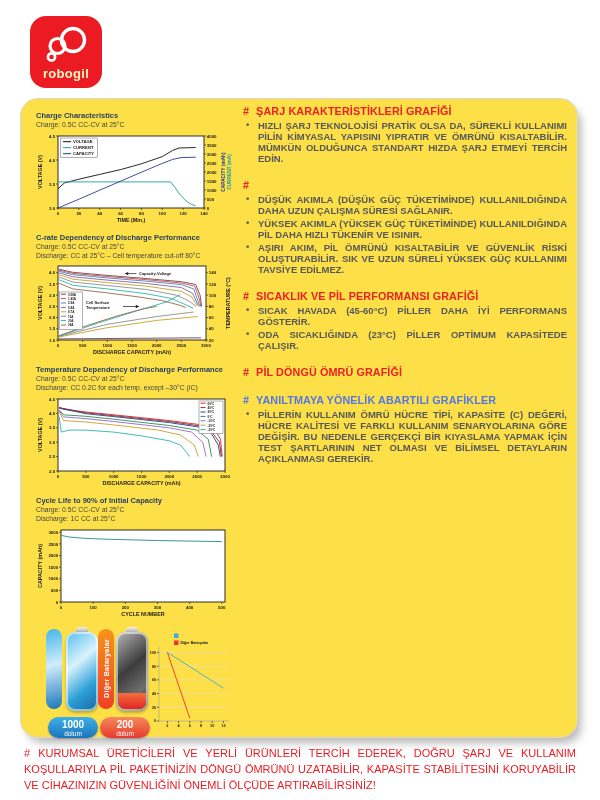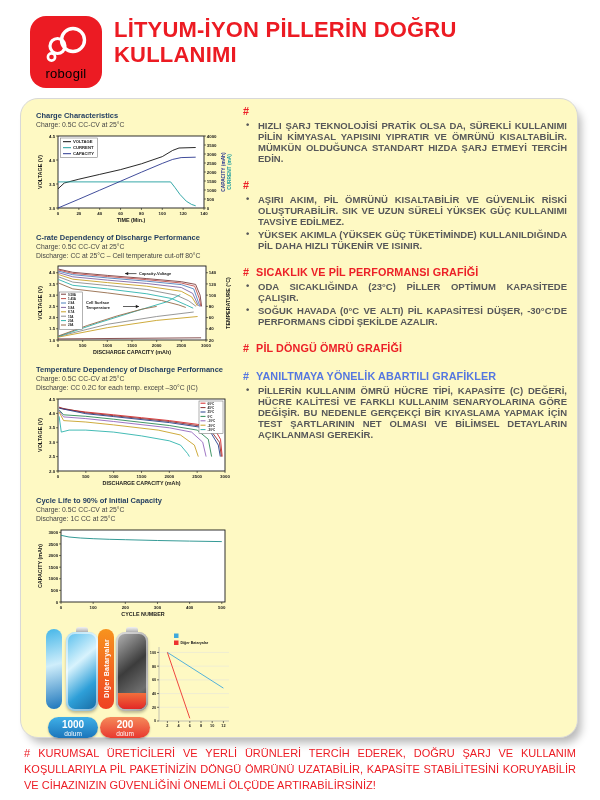--- a/index.html
+++ b/index.html
@@ -2,25 +2,25 @@
 <html><head>
 <meta charset="utf-8">
 <style>
   html,body{margin:0;padding:0;}
   body{width:600px;height:800px;background:#ffffff;font-family:"Liberation Sans","DejaVu Sans",sans-serif;position:relative;overflow:hidden;}
   .page{position:absolute;inset:0;}
 
   
   .logo{position:absolute;left:30px;top:16px;width:72px;height:72px;background:#EC1B23;border-radius:16px;display:flex;flex-direction:column;align-items:center;justify-content:flex-end;padding-bottom:7px;box-sizing:border-box;}
   .logo svg{position:absolute;top:9px;left:14px;}
-  .logo-text{color:#000000;font-weight:normal;font-size:13px;letter-spacing:.3px;}
+  .logo-text{color:#fef9c3;font-weight:bold;font-size:13px;letter-spacing:.3px;}
   h1.title{position:absolute;left:114px;top:18px;margin:0;color:#EC1B23;font-size:22px;line-height:1.12;font-weight:800;letter-spacing:.2px;}
 
   
-  .panel{position:absolute;left:20px;top:98px;width:558px;height:640px;background:#fef9c3;border:1.6px solid #d8d8d8;border-radius:18px;box-shadow:5px 7px 9px -2px rgba(0,0,0,.28);box-sizing:border-box;}
+  .panel{position:absolute;left:20px;top:98px;width:558px;height:640px;background:#fde047;border:1.6px solid #d8d8d8;border-radius:18px;box-shadow:5px 7px 9px -2px rgba(0,0,0,.28);box-sizing:border-box;}
   .col-left{position:absolute;left:15px;top:12px;width:196px;}
   .col-right{position:absolute;left:222px;top:6px;width:324px;display:flex;flex-direction:column;gap:13px;}
 
   .chart-block{margin-bottom:9px;}
   .c-title{font-size:7.5px;font-weight:bold;color:#1E3A5F;margin-bottom:1px;}
   .c-sub{font-size:6.8px;color:#454545;line-height:1.3;}
   .c-mount{margin-top:2px;}
   .c-mount svg{overflow:visible;}
 
   
@@ -65,21 +65,21 @@
 
   <header>
     <div class="logo">
       <svg width="44" height="38" viewBox="0 0 44 38">
         <circle cx="29" cy="15" r="11.5" fill="none" stroke="#ffffff" stroke-width="3.4"></circle>
         <circle cx="13.5" cy="21" r="7.5" fill="none" stroke="#ffffff" stroke-width="3.2"></circle>
         <circle cx="7.5" cy="32" r="3.6" fill="none" stroke="#ffffff" stroke-width="2.6"></circle>
       </svg>
       <div class="logo-text">robogil</div>
     </div>
-    <h1 class="title"><span>LİTYUM-İYON PİLLERİN DOĞRU</span><br><span>KULLANIMI</span></h1>
+    <h1 class="title"><br></h1>
   </header>
 
   <main class="panel">
 
     <div class="col-left">
 
       <section class="chart-block">
         <div class="c-title">Charge Characteristics</div>
         <div class="c-sub">Charge: 0.5C CC-CV at 25°C</div>
         <div class="c-mount" id="chart0">
@@ -410,44 +410,46 @@
           </div>
       </div>
 
     </div>
 
     <div class="col-right">
 
       <section class="txt red">
         <h2>
             <span class="hash">#</span>
+            <span>ŞARJ KARAKTERİSTİKLERİ GRAFİĞİ</span>
           </h2>
         <ul>
           <li>HIZLI ŞARJ TEKNOLOJİSİ PRATİK OLSA DA, SÜREKLİ KULLANIMI PİLİN KİMYASAL YAPISINI YIPRATIR VE ÖMRÜNÜ KISALTABİLİR. MÜMKÜN OLDUĞUNCA STANDART HIZDA ŞARJ ETMEYİ TERCİH EDİN.</li>
         </ul>
       </section>
 
       <section class="txt red">
         <h2>
             <span class="hash">#</span>
           </h2>
         <ul>
+          <li>DÜŞÜK AKIMLA (DÜŞÜK GÜÇ TÜKETİMİNDE) KULLANILDIĞINDA DAHA UZUN ÇALIŞMA SÜRESİ SAĞLANIR.</li>
+          <li>YÜKSEK AKIMLA (YÜKSEK GÜÇ TÜKETİMİNDE) KULLANILDIĞINDA PİL DAHA HIZLI TÜKENİR VE ISINIR.</li>
           <li>AŞIRI AKIM, PİL ÖMRÜNÜ KISALTABİLİR VE GÜVENLİK RİSKİ OLUŞTURABİLİR. SIK VE UZUN SÜRELİ YÜKSEK GÜÇ KULLANIMI TAVSİYE EDİLMEZ.</li>
-          <li>YÜKSEK AKIMLA (YÜKSEK GÜÇ TÜKETİMİNDE) KULLANILDIĞINDA PİL DAHA HIZLI TÜKENİR VE ISINIR.</li>
         </ul>
       </section>
 
       <section class="txt red">
         <h2>
             <span class="hash">#</span>
             <span>SICAKLIK VE PİL PERFORMANSI GRAFİĞİ</span>
           </h2>
         <ul>
+          <li>SICAK HAVADA (45-60°C) PİLLER DAHA İYİ PERFORMANS GÖSTERİR.</li>
           <li>ODA SICAKLIĞINDA (23°C) PİLLER OPTİMUM KAPASİTEDE ÇALIŞIR.</li>
-          <li>SOĞUK HAVADA (0°C VE ALTI) PİL KAPASİTESİ DÜŞER, -30°C'DE PERFORMANS CİDDİ ŞEKİLDE AZALIR.</li>
         </ul>
       </section>
 
       <section class="txt red">
         <h2>
             <span class="hash">#</span>
             <span>PİL DÖNGÜ ÖMRÜ GRAFİĞİ</span>
           </h2>
         <ul>
         </ul>

